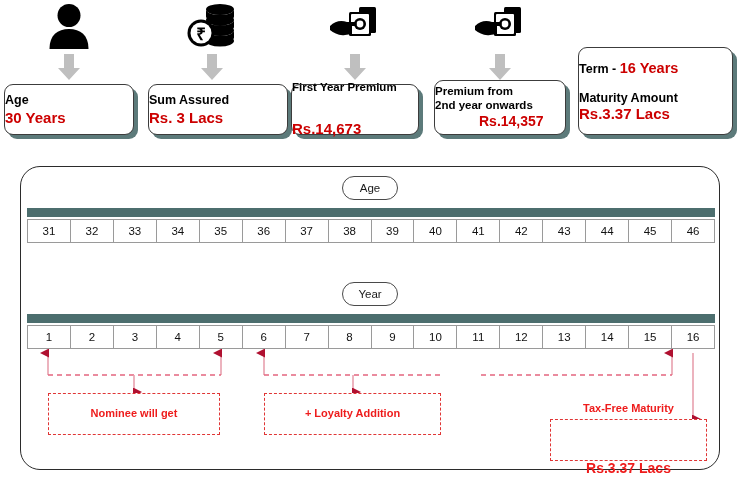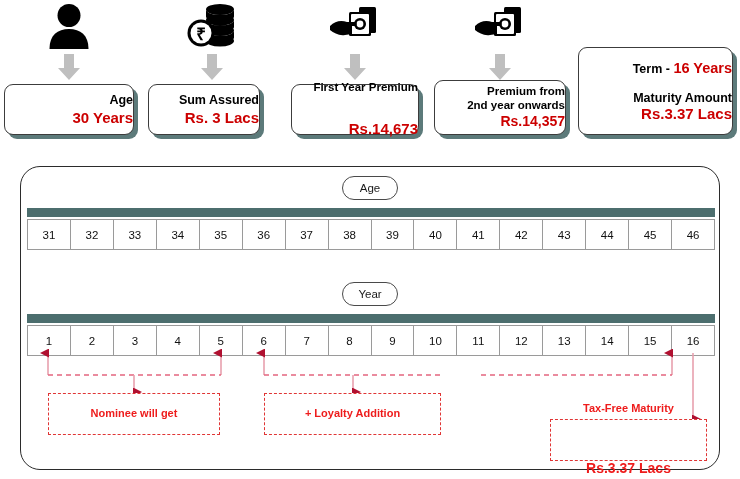--- a/index.html
+++ b/index.html
@@ -43,21 +43,21 @@
   .info-card {
     position: absolute;
     left: 0;
     box-sizing: border-box;
     background: #ffffff;
     border: 1.3px solid #3c3c3c;
     border-radius: 9px;
     box-shadow: 4px 4px 0 0 #5c7a7a;
     display: flex;
     flex-direction: column;
-    align-items: flex-end;
+    align-items: flex-start;
     justify-content: center;
     text-align: center;
     line-height: 1.18;
   }
   .card-label {
     color: #000000;
     font-weight: bold;
     font-size: 12.5px;
     white-space: nowrap;
   }
@@ -112,21 +112,21 @@
     left: 6px;
     width: 688px;
     height: 9px;
     background: #4c6e6e;
   }
 
   .tl-cells {
     position: absolute;
     left: 6px;
     width: 688px;
-    height: 31px;
+    height: 24px;
     display: flex;
     box-sizing: border-box;
     border: 1px solid #9a9a9a;
     background: #fff;
   }
   .tl-cell {
     flex: 1 1 0;
     box-sizing: border-box;
     border-right: 1px solid #9a9a9a;
     display: flex;
@@ -206,21 +206,21 @@
         <circle cx="14" cy="30" r="13.5" fill="#000"></circle>
         <circle cx="14" cy="30" r="10.5" fill="#fff"></circle>
         <text x="14" y="36.5" font-family="'Liberation Serif', serif" font-size="17" font-weight="bold" fill="#000" text-anchor="middle">₹</text>
       </svg>
     </div>
     <div class="down-arrow">
       <svg width="22" height="26" viewBox="0 0 22 26">
         <path d="M6 0 H16 V14 H22 L11 26 L0 14 H6 Z" fill="#bfbfbf"></path>
       </svg>
     </div>
-    <div class="info-card" style="top:84px; width:112px; height:51px;">
+    <div class="info-card" style="top:84px; width:140px; height:51px;">
       <div class="card-label">Sum Assured</div>
       <div class="card-value">Rs. 3 Lacs</div>
     </div>
   </div>
 
   <div class="top-col" style="left:291px; width:128px;">
     <div class="icon-wrap">
       <svg width="52" height="44" viewBox="0 0 52 44">
         <g fill="#000">
           <rect x="30" y="3" width="17" height="26" rx="1.5"></rect>

